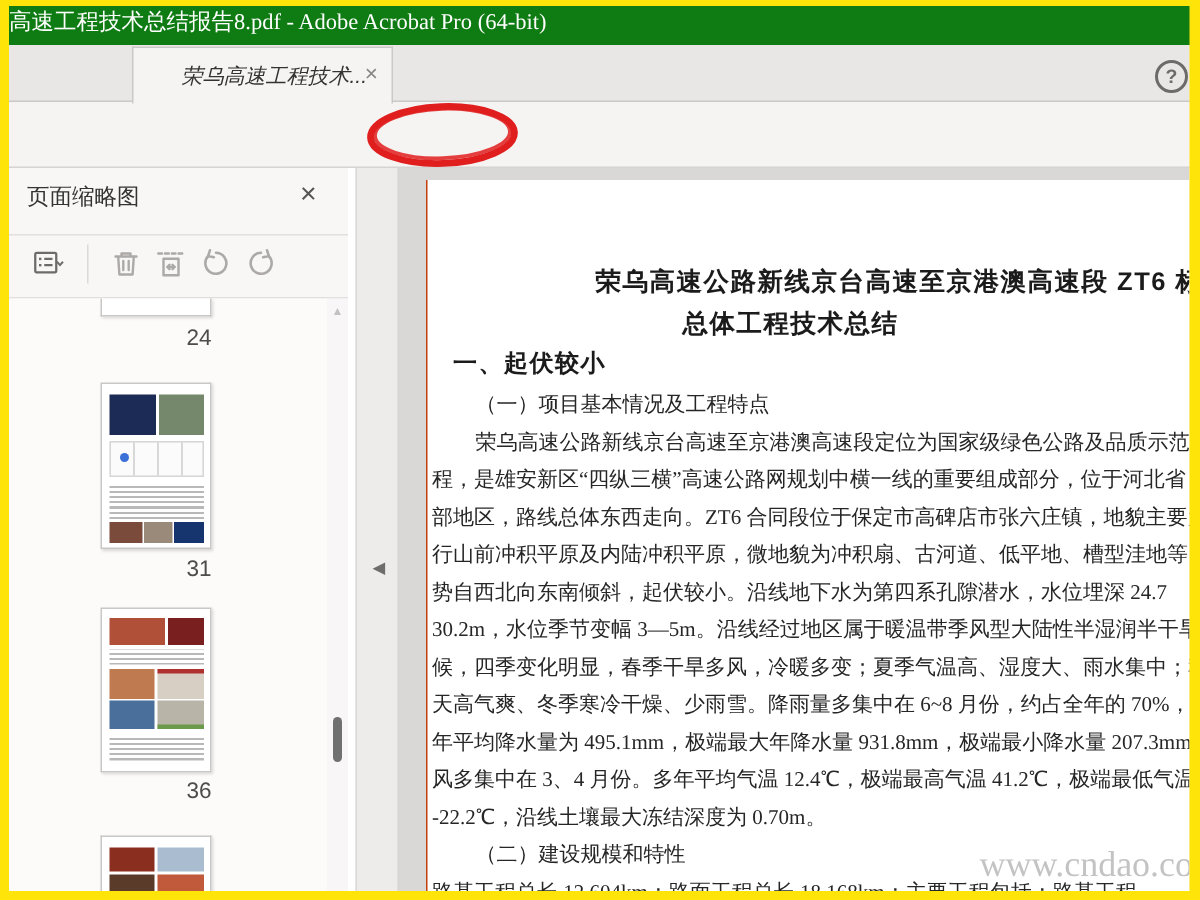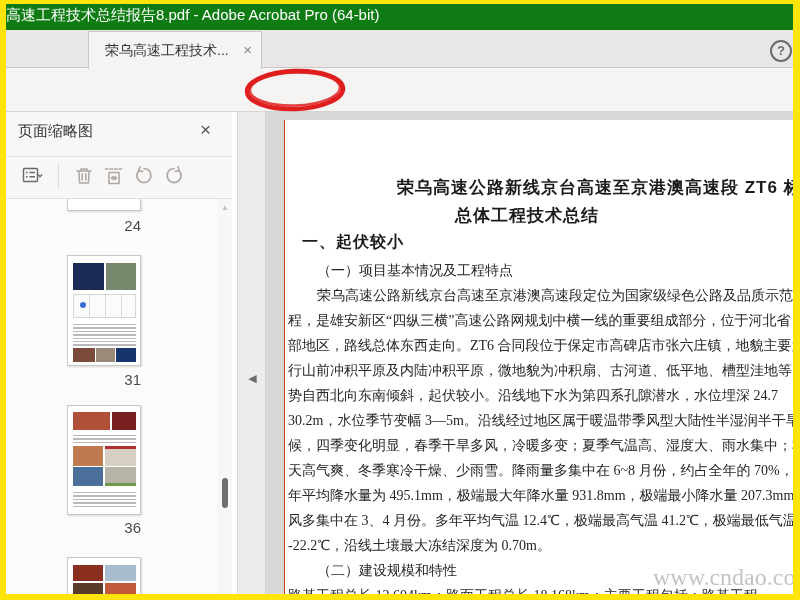--- a/index.html
+++ b/index.html
@@ -6,32 +6,32 @@
   html,body { width:800px; height:600px; overflow:hidden; }
   body { font-family:"Liberation Sans", sans-serif; position:relative; background:#fff; }
   #screen { position:absolute; inset:0; width:800px; height:600px; background:#fff; }
 
   
   .frame { position:absolute; inset:0; border-top:4px solid #ffe40a; border-left:6px solid #ffe40a;
            border-right:7px solid #ffe40a; border-bottom:6px solid #ffe40a; z-index:90; pointer-events:none; }
 
   
   .titlebar { position:absolute; left:0; top:0; width:800px; height:30px; background:#0e7c12; z-index:1; }
-  .titlebar .ttl { position:absolute; left:6px; top:0; line-height:30px; font-size:15px; color:#fff; white-space:nowrap; }
+  .titlebar .ttl { position:absolute; left:6px; top:0; line-height:30px; font-size:15px; color:#fff; white-space:nowrap;font-family:Liberation Serif, serif; }
 
   .wm-top { position:absolute; left:8px; top:16px; font-size:27px; font-family:"Liberation Serif", serif;
             color:rgba(185,190,185,.6); letter-spacing:3px; z-index:40; font-weight:bold; }
 
   
   .tabbar { position:absolute; left:0; top:30px; width:800px; height:38px; background:#e9e7e5; border-bottom:1px solid #cbc9c7; z-index:1; }
   .tab-tools { position:absolute; left:10px; top:30px; width:76px; height:38px; line-height:38px; text-align:center;
                font-size:15px; color:#3a3a3a; cursor:pointer; }
   .tab-doc { position:absolute; left:88px; top:31px; width:174px; height:38px; background:#f5f4f2;
              border:1px solid #cbc9c7; border-bottom:none; z-index:3; }
-  .tab-doc .lbl { position:absolute; left:16px; top:0; line-height:36px; font-size:14px; color:#333; white-space:nowrap; }
+  .tab-doc .lbl { position:absolute; left:32px; top:0; line-height:36px; font-size:14px; color:#333; white-space:nowrap;font-style:italic; }
   .tab-doc .x { position:absolute; right:9px; top:0; line-height:36px; font-size:15px; color:#8a8886; cursor:pointer; }
   .help { position:absolute; left:770px; top:40px; width:22px; height:22px; border:2px solid #6d6b69; border-radius:50%;
           text-align:center; line-height:18px; font-size:13px; font-weight:bold; color:#6d6b69; cursor:pointer; z-index:2;}
 
   
   .toolbar { position:absolute; left:0; top:68px; width:800px; height:44px; background:#f5f4f2; border-bottom:1px solid #d6d4d2; z-index:2; }
   .tbtn { position:absolute; top:78px; width:24px; height:24px; cursor:pointer; }
   .pagebox { position:absolute; left:258px; top:79px; width:28px; height:23px; border:1px solid #b5b3b1; background:#fff;
              text-align:center; font-size:13px; color:#333; }
   .pagecount { position:absolute; left:293px; top:78px; line-height:24px; font-size:13.5px; color:#333; }

